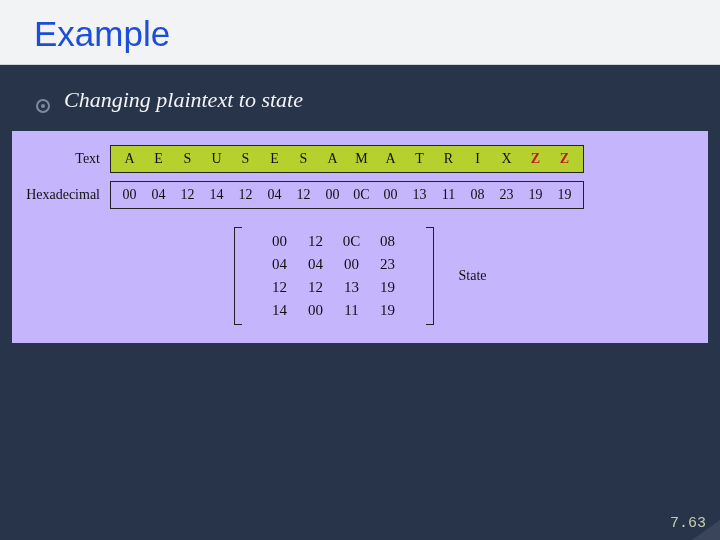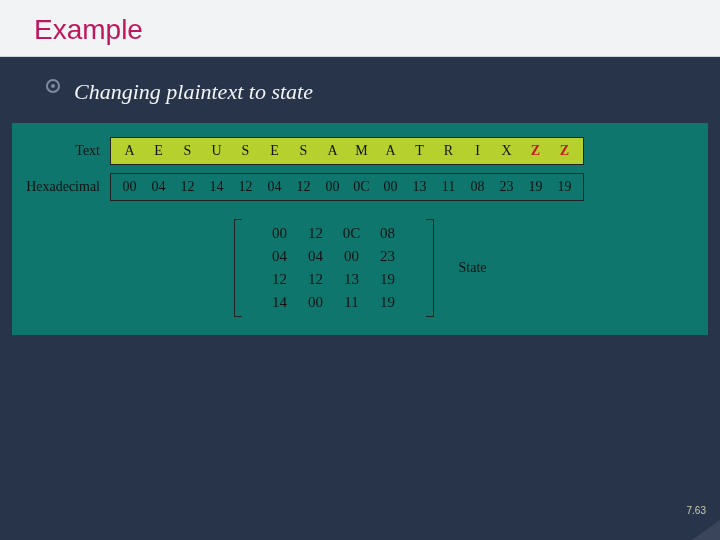--- a/index.html
+++ b/index.html
@@ -9,28 +9,28 @@
     font-family: Georgia, 'Times New Roman', serif;
     position: relative;
   }
   .title-band {
     background: #f2f3f5;
     padding: 14px 34px 10px 34px;
     border-bottom: 1px solid #cfd2d6;
   }
   .title {
     font-family: Verdana, Arial, sans-serif;
-    font-size: 28px;
-    color: #be185d;
+    font-size: 35px;
+    color: #1d4ed8;
     font-weight: 400;
   }
   .bullet-row {
     display: flex;
-    align-items: flex-start;
-    padding: 22px 34px 12px 46px;
+    align-items: flex-end;
+    padding: 22px 34px 12px 36px;
   }
   .bullet-icon {
     width: 14px; height: 14px;
     border: 2px solid #7f8aa0;
     border-radius: 50%;
     background: #27344a;
     margin-right: 14px;
     position: relative;
   }
   .bullet-icon::after {
@@ -41,21 +41,21 @@
     border-radius: 50%;
     left: 3px; top: 3px;
   }
   .bullet-text {
     color: #f3f4f6;
     font-style: italic;
     font-size: 22px;
     font-family: 'Times New Roman', Times, serif;
   }
   .figure-panel {
-    background: #0f766e;
+    background: #c4b5fd;
     margin: 6px 12px 0 12px;
     padding: 14px 10px 18px 10px;
     font-family: 'Times New Roman', Times, serif;
     color: #111;
   }
   .frow {
     display: flex;
     align-items: center;
     margin-bottom: 8px;
   }
@@ -97,24 +97,24 @@
     width: 8px;
     align-self: stretch;
     border: 1.5px solid #222;
   }
   .bracket.left { border-right: none; }
   .bracket.right { border-left: none; }
   .state-label { font-size: 14px; margin-left: 15px; }
   .slide-num {
     position: absolute;
     right: 14px;
-    bottom: 24px;
+    bottom: 8px;
     color: #c9ccad;
-    font-size: 10px;
-    font-family: Liberation Sans, sans-serif;
+    font-size: 15px;
+    font-family: Liberation Mono, monospace;
   }
   .corner {
     position: absolute;
     right: 0; bottom: 0;
     width: 0; height: 0;
     border-left: 28px solid transparent;
     border-bottom: 20px solid #4a5469;
     opacity: 0.55;
   }
 </style>

